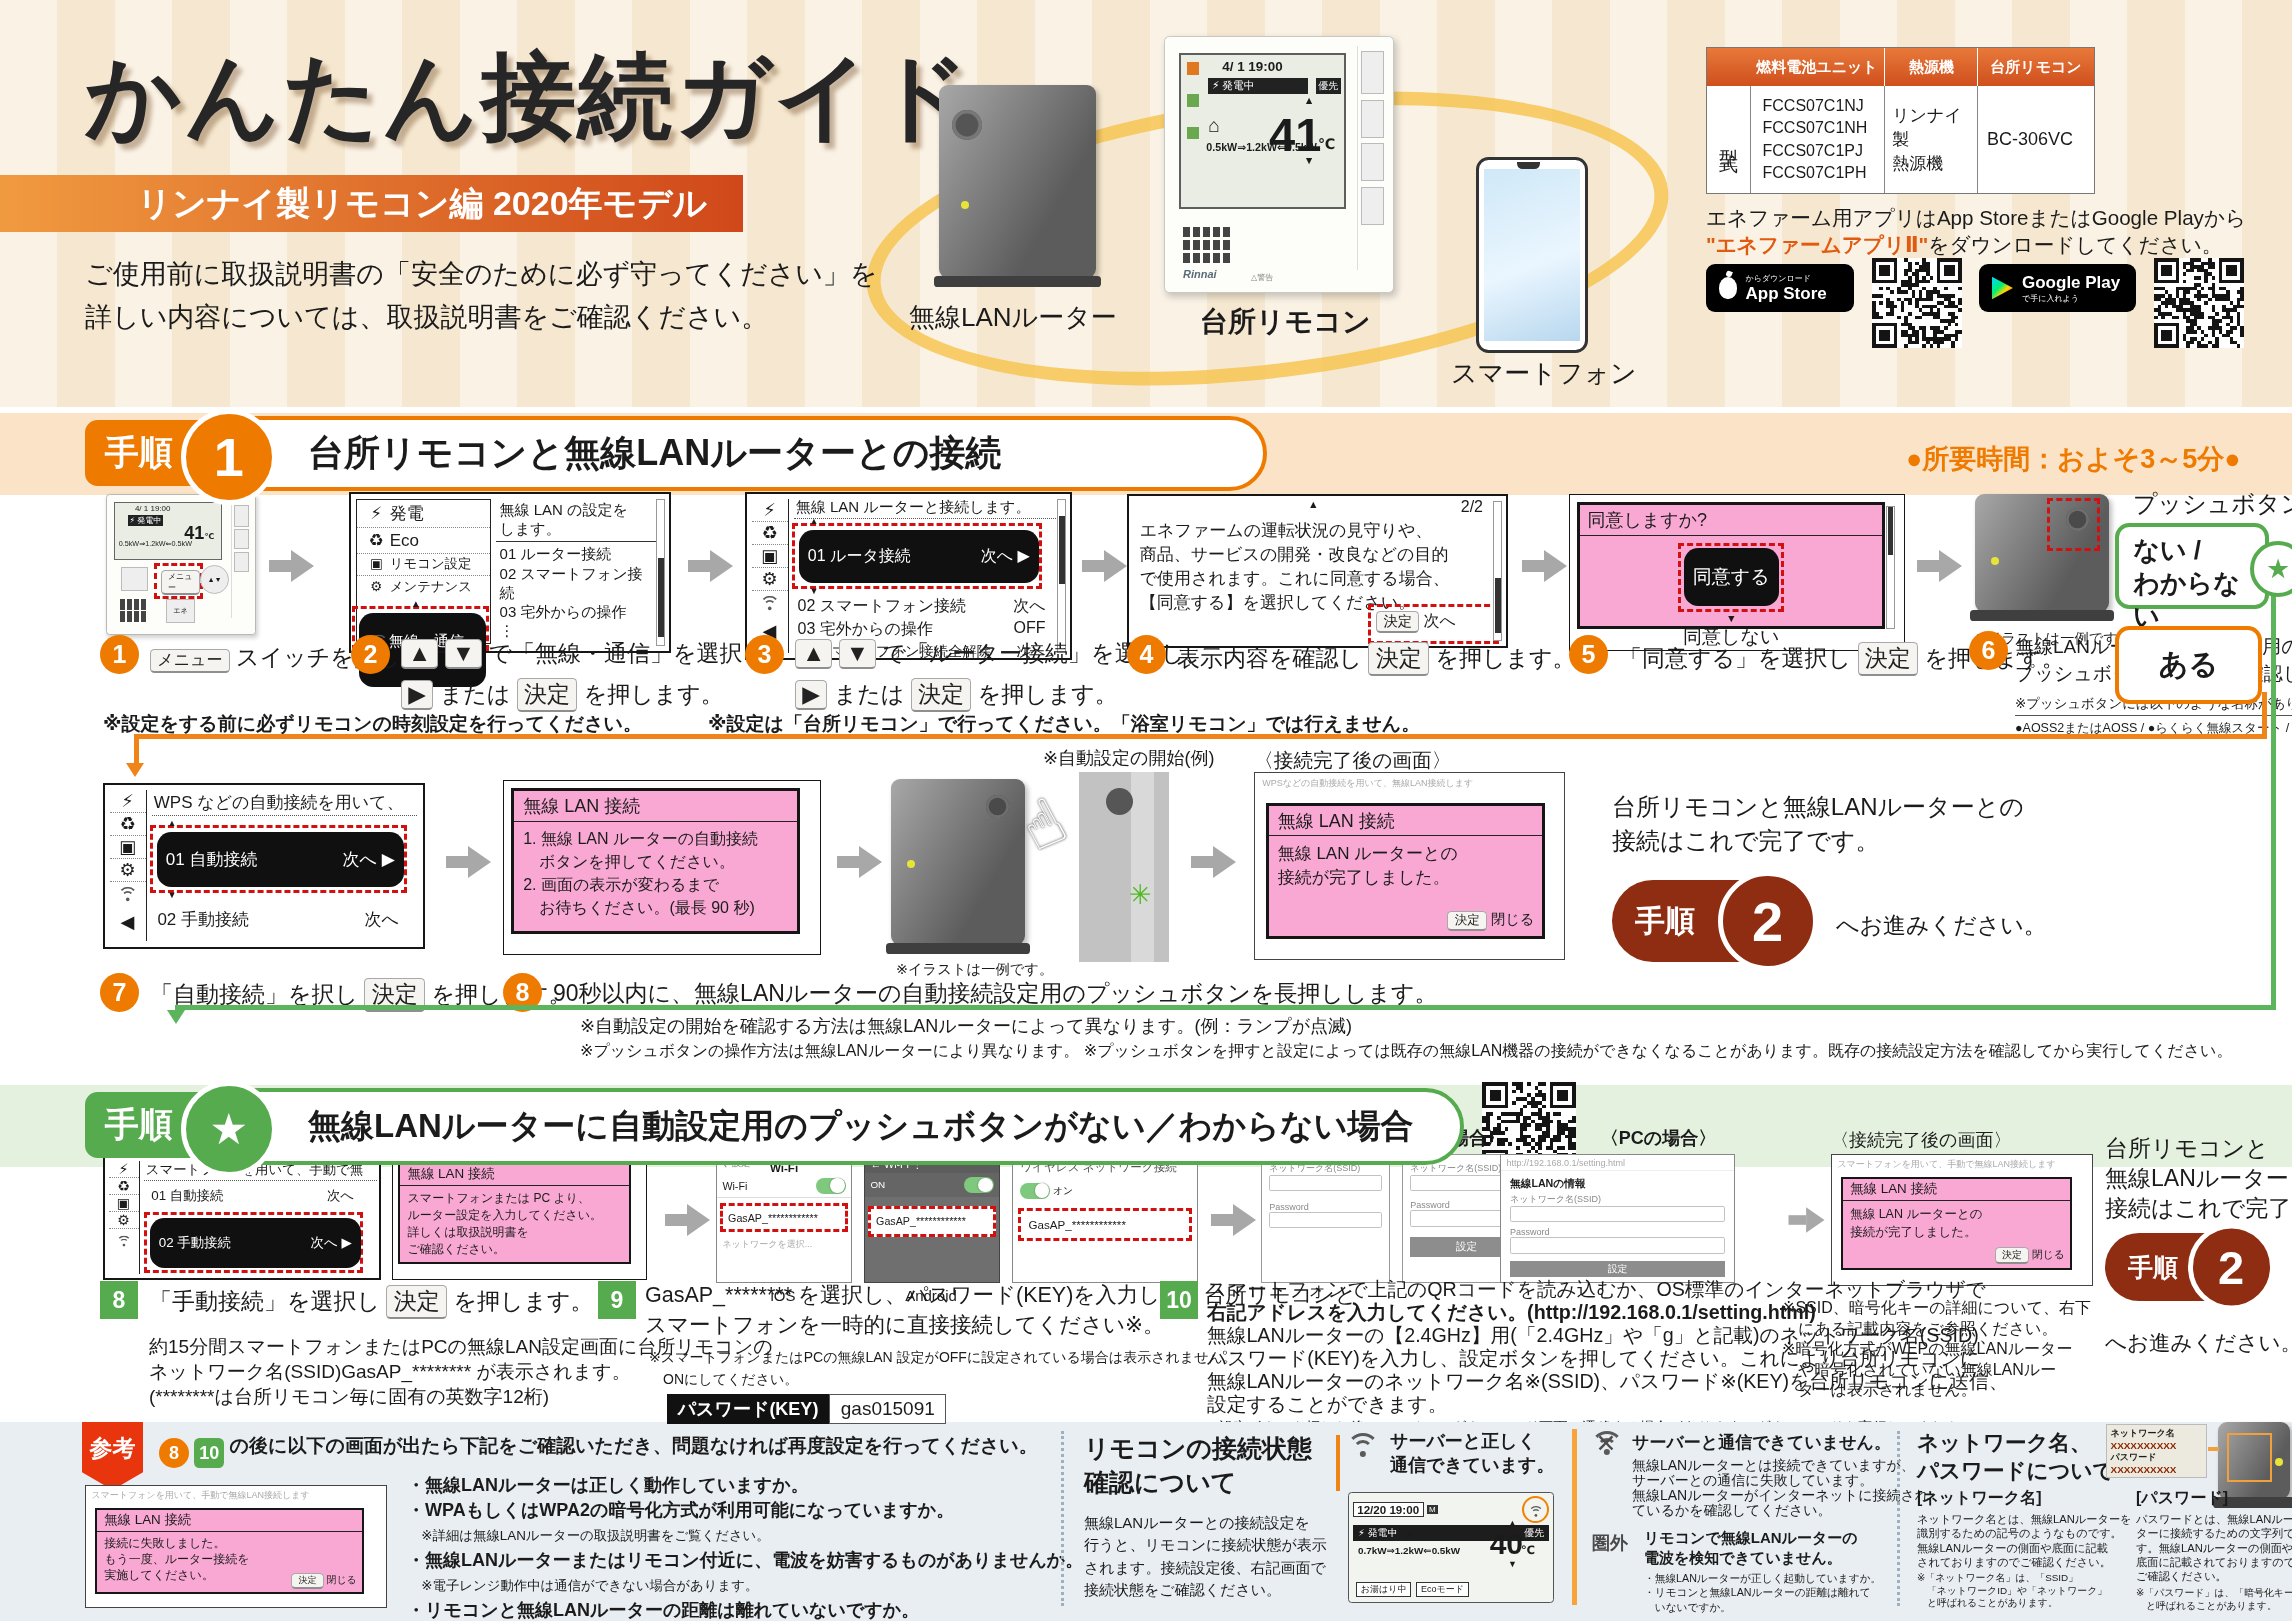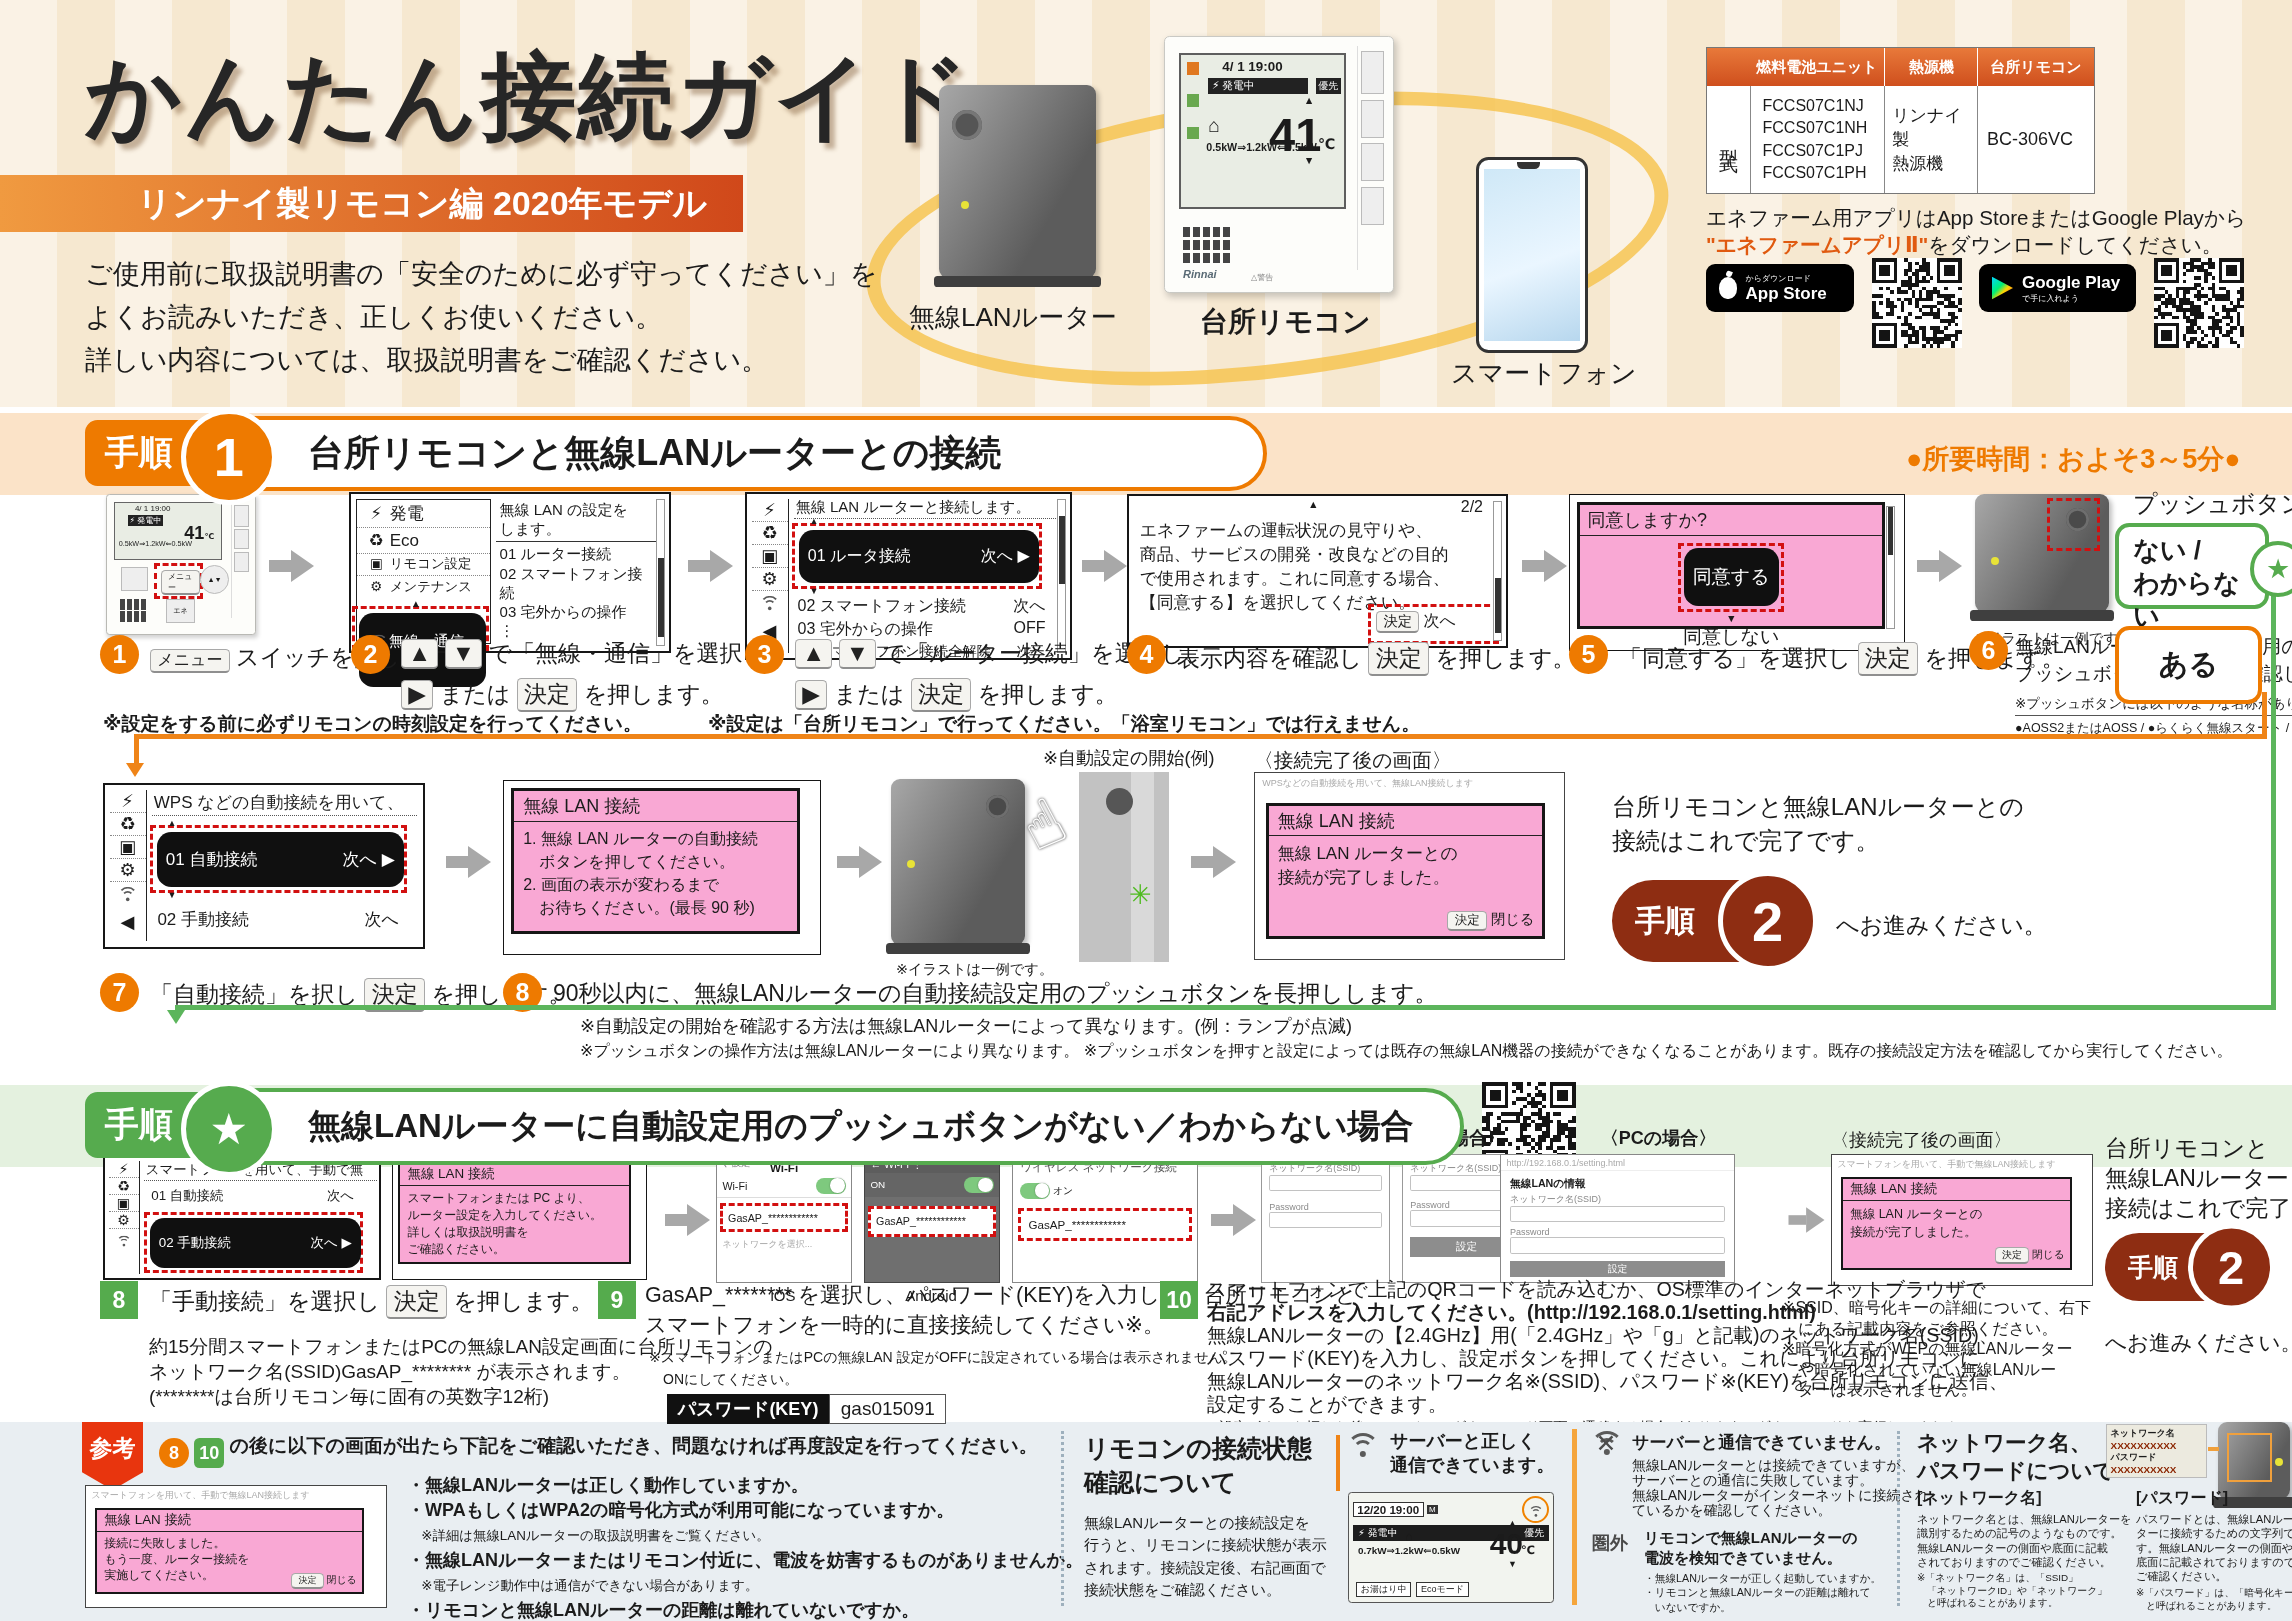--- a/index.html
+++ b/index.html
@@ -72,21 +72,20 @@
 <div id="page">
 
 <div class="header">
   <div class="oval"></div>
   <div class="t b" style="left:85px;top:34px;font-size:95px;letter-spacing:1.8px;color:#262626;text-shadow:5.4px 6.3px 4.5px rgba(130,95,60,.45)">かんたん接続ガイド</div>
   <div class="banner">
         <span>リンナイ製リモコン編 2020年モデル</span>
       </div>
   <div class="t" style="left:85px;top:253px;font-size:27px;line-height:43px">
     <div>ご使用前に取扱説明書の「安全のために必ず守ってください」を</div>
-    <div>よくお読みいただき、正しくお使いください。</div>
     <div>詳しい内容については、取扱説明書をご確認ください。</div>
   </div>
 
   <div class="router" style="left:939px;top:85px;width:157px;height:193px">
     <div style="position:absolute;left:12.5px;top:25px;width:30px;height:30px;border-radius:50%;background:#555;box-shadow:inset 0 0 0 3.6px #777"></div>
     <div class="led" style="left:21.5px;top:116px"></div>
     <div class="base"></div>
   </div>
   <div class="t" style="left:909px;top:300px;font-size:26px">無線LANルーター</div>
 

